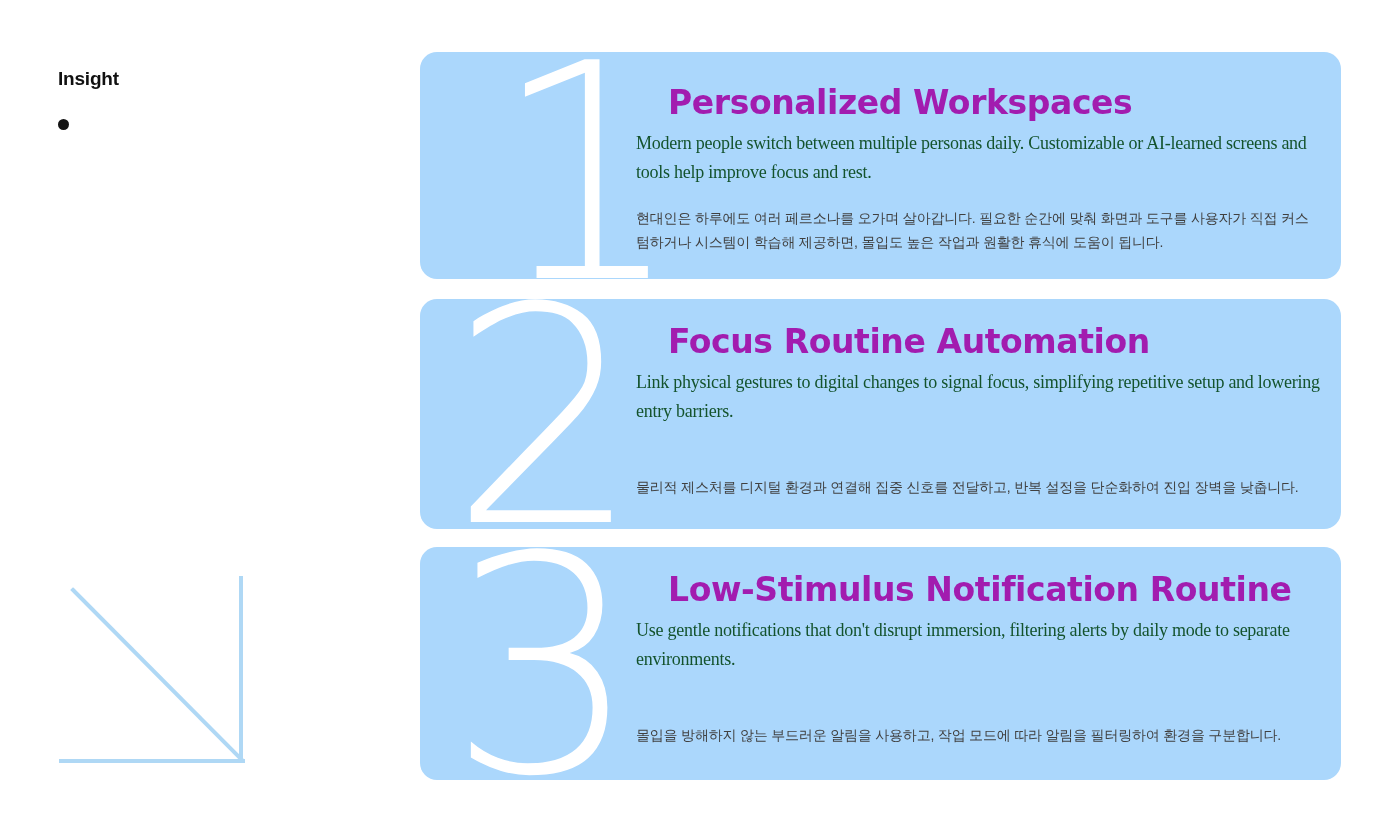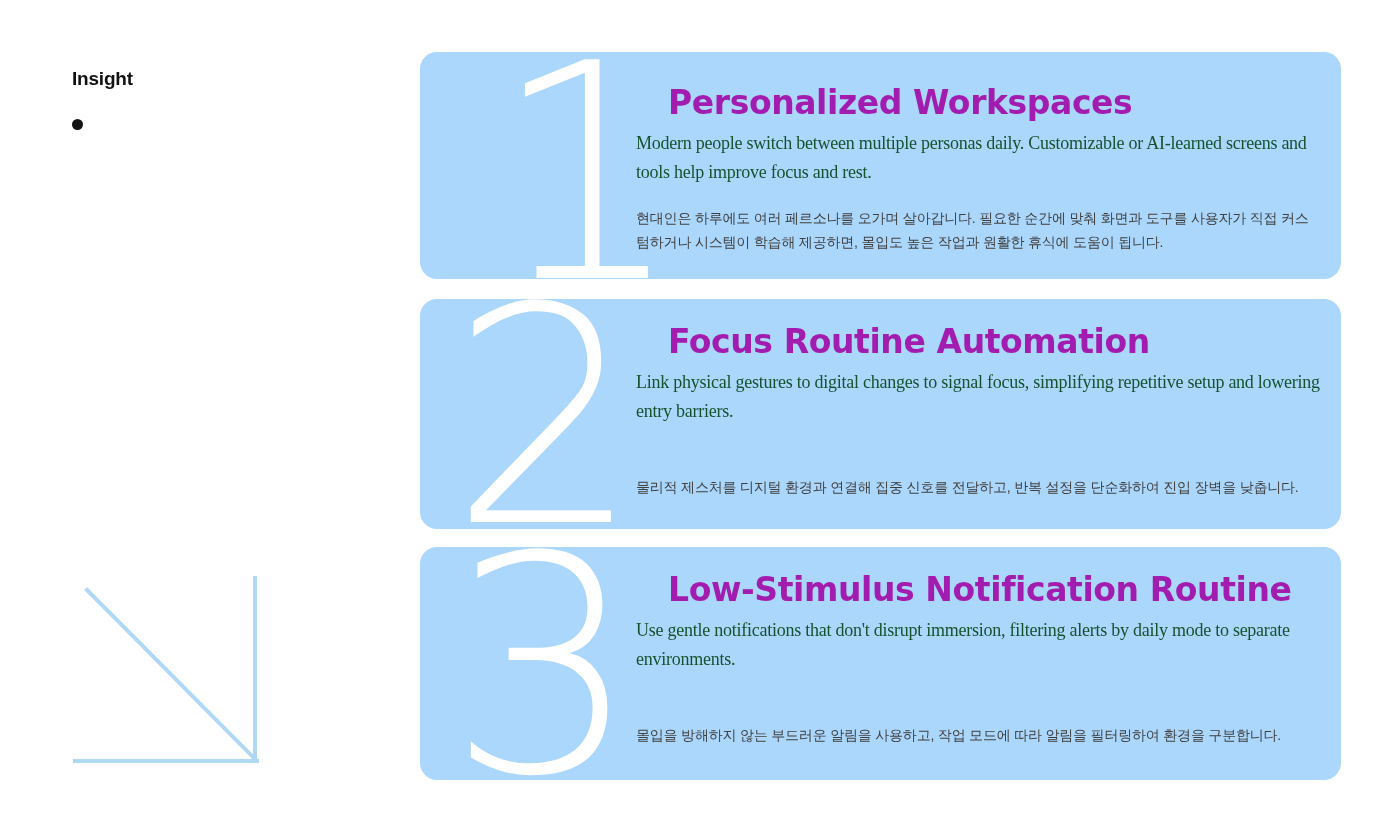--- a/index.html
+++ b/index.html
@@ -16,21 +16,21 @@
   #page {
     position: relative;
     width: 1400px;
     height: 829px;
     background: #ffffff;
   }
 
   
   .left-rail {
     position: absolute;
-    left: 14px;
+    left: 0;
     top: 0;
     width: 498px;
     height: 829px;
   }
 
   .section-label {
     position: absolute;
     left: 58px;
     top: 68px;
     font-size: 19px;

